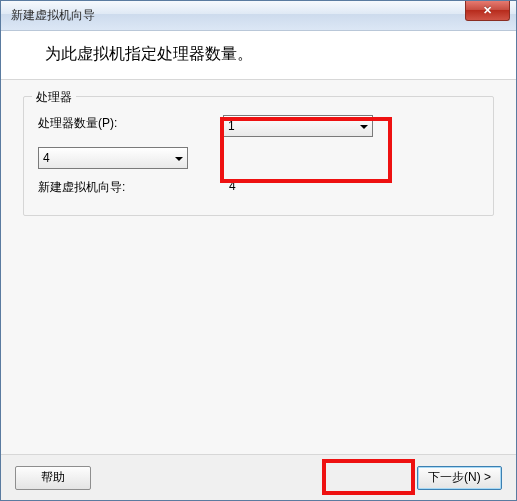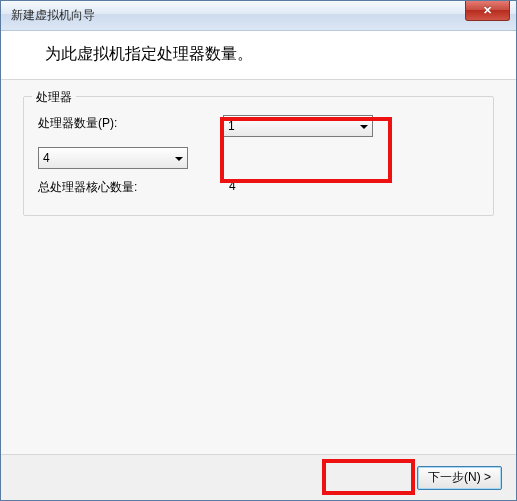--- a/index.html
+++ b/index.html
@@ -210,29 +210,30 @@
       </div>
 
       <div class="row">
         <div class="select-wrap">
           <input class="select" readonly="" value="4" style="">
           <span class="select-arrow"></span>
         </div>
       </div>
 
       <div class="row">
-        <span class="row-label">总处理器核心数量:</span>
+        <span class="row-label">新建虚拟机向导:</span>
         <span class="row-value">4</span>
       </div>
 
     </div>
 
   </div>
 
   <div class="footer">
+    <button class="btn">帮助</button>
     <div class="footer-spacer"></div>
     <button class="btn btn-default">下一步(N) &gt;</button>
   </div>
 
   <div class="highlight-box hl-top"></div>
   <div class="hl-next"></div>
 
 </div>
 
 </body></html>

